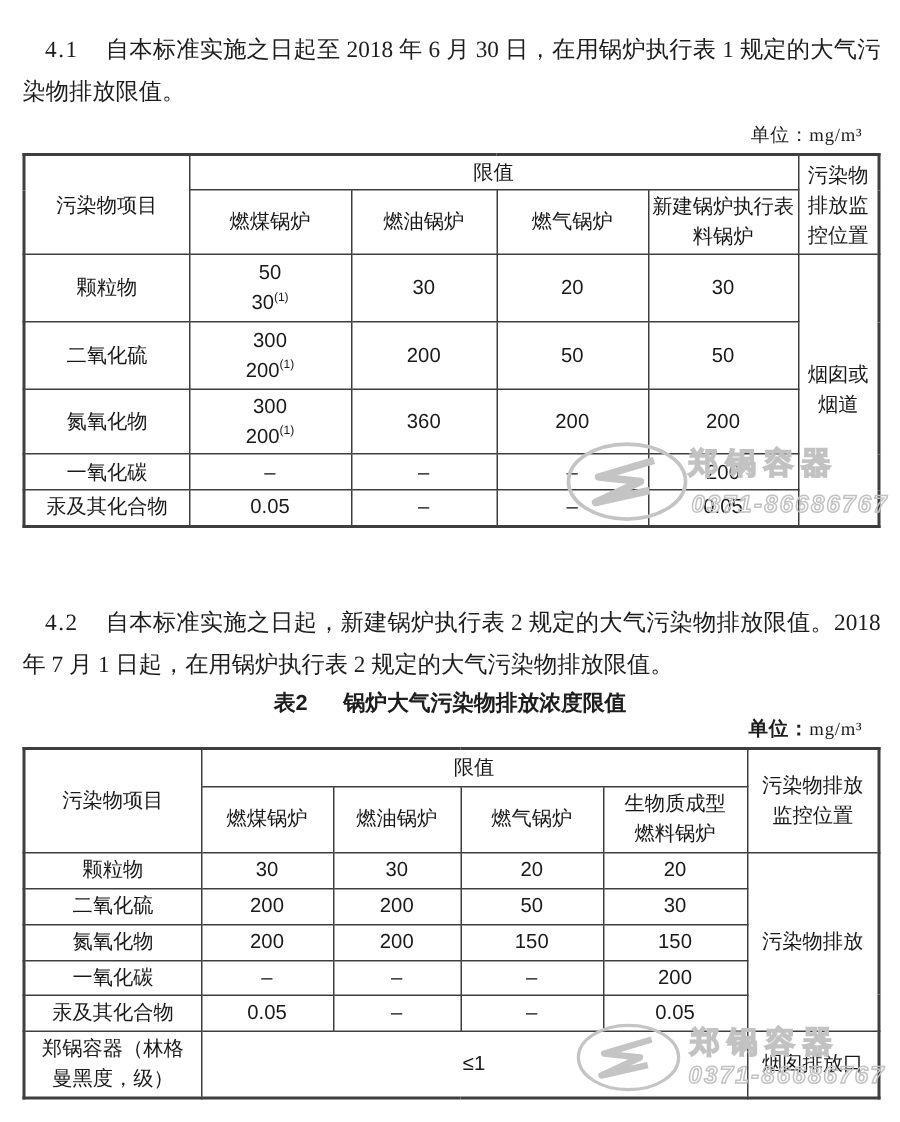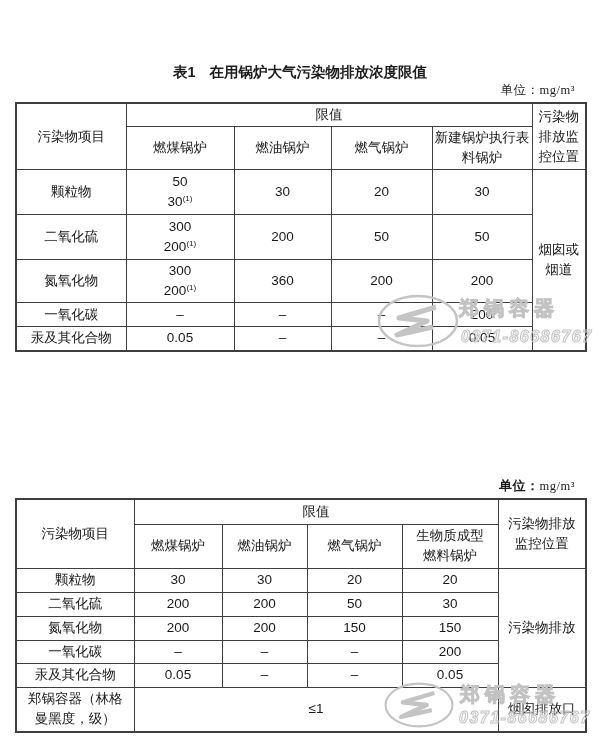--- a/index.html
+++ b/index.html
@@ -49,22 +49,22 @@
     font-size:16px;letter-spacing:1.5px;color:#c9c9c9;}
   @supports (-webkit-text-stroke: 1px #fff){
     .wm-company,.wm-phone{color:transparent;-webkit-text-stroke:1px #c2c2c2;}
   }
 </style>
 </head>
 <body>
 
 <div class="page">
 
-
-  <div class="tbl-title tt1"><span class="tlabel">表1</span><span>在用锅炉大气污染物排放浓度限值</span></div>
+  <p class="para p41"><span class="pnum">4.1</span><span>自本标准实施之日起至 2018 年 6 月 30 日，在用锅炉执行表 1 规定的大气污染物排放限值。</span></p>
+
   <div class="unit u1"><span class="unit-label">单位：</span><span class="unit-value">mg/m³</span></div>
 
   <table class="tbl tbl1">
     <colgroup>
         <col class="c0">
         <col class="c1">
         <col class="c2">
         <col class="c3">
         <col class="c4">
         <col class="c5">
@@ -117,21 +117,23 @@
       <tr style="height:24px">
         <td>汞及其化合物</td>
         <td>0.05</td>
         <td>–</td>
         <td>–</td>
         <td>0.05</td>
       </tr>
     </tbody>
   </table>
 
-
+  <p class="para p42"><span class="pnum">4.2</span><span>自本标准实施之日起，新建锅炉执行表 2 规定的大气污染物排放限值。2018 年 7 月 1 日起，在用锅炉执行表 2 规定的大气污染物排放限值。</span></p>
+
+  <div class="tbl-title tt2"><span class="tlabel">表2</span><span>锅炉大气污染物排放浓度限值</span></div>
   <div class="unit u2"><span class="unit-label">单位：</span><span class="unit-value">mg/m³</span></div>
 
   <table class="tbl tbl2">
     <colgroup>
         <col class="c0">
         <col class="c1">
         <col class="c2">
         <col class="c3">
         <col class="c4">
         <col class="c5">

